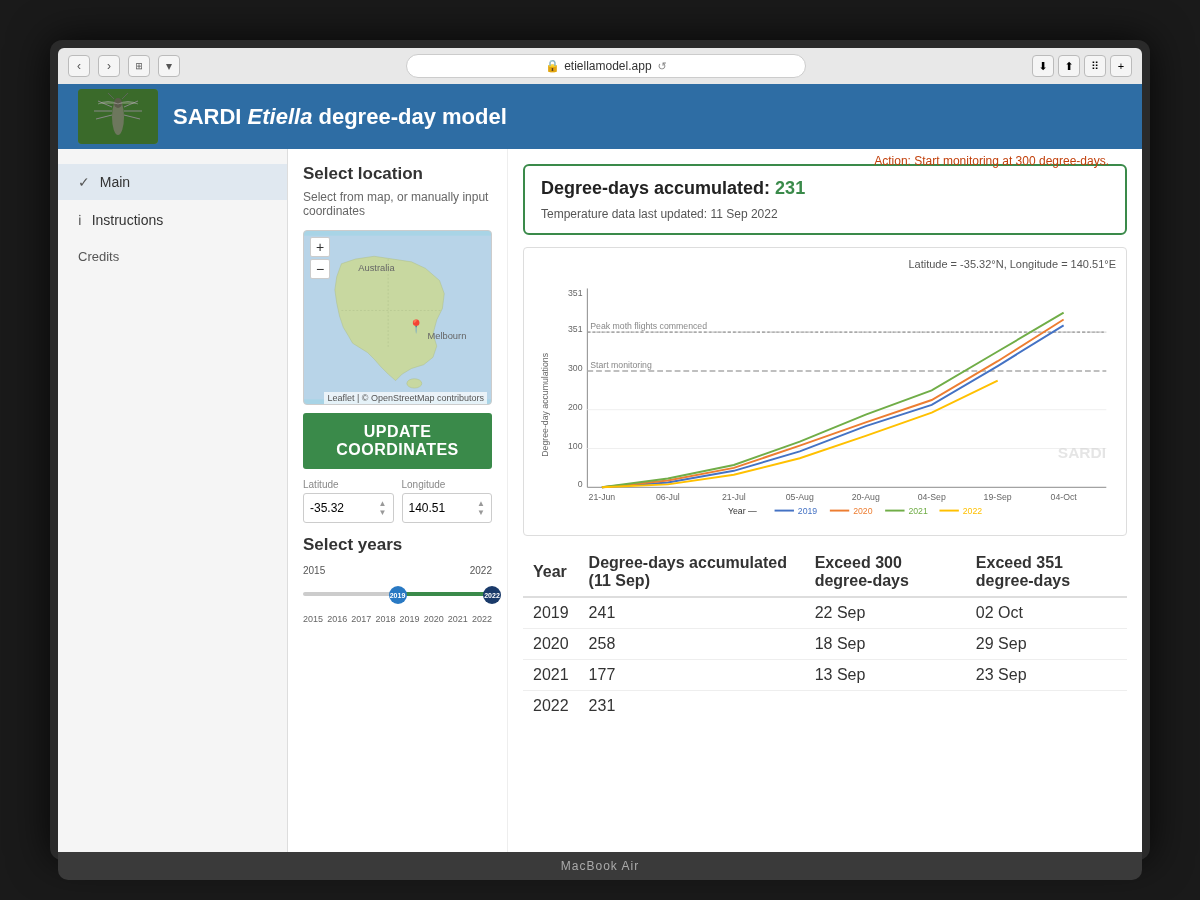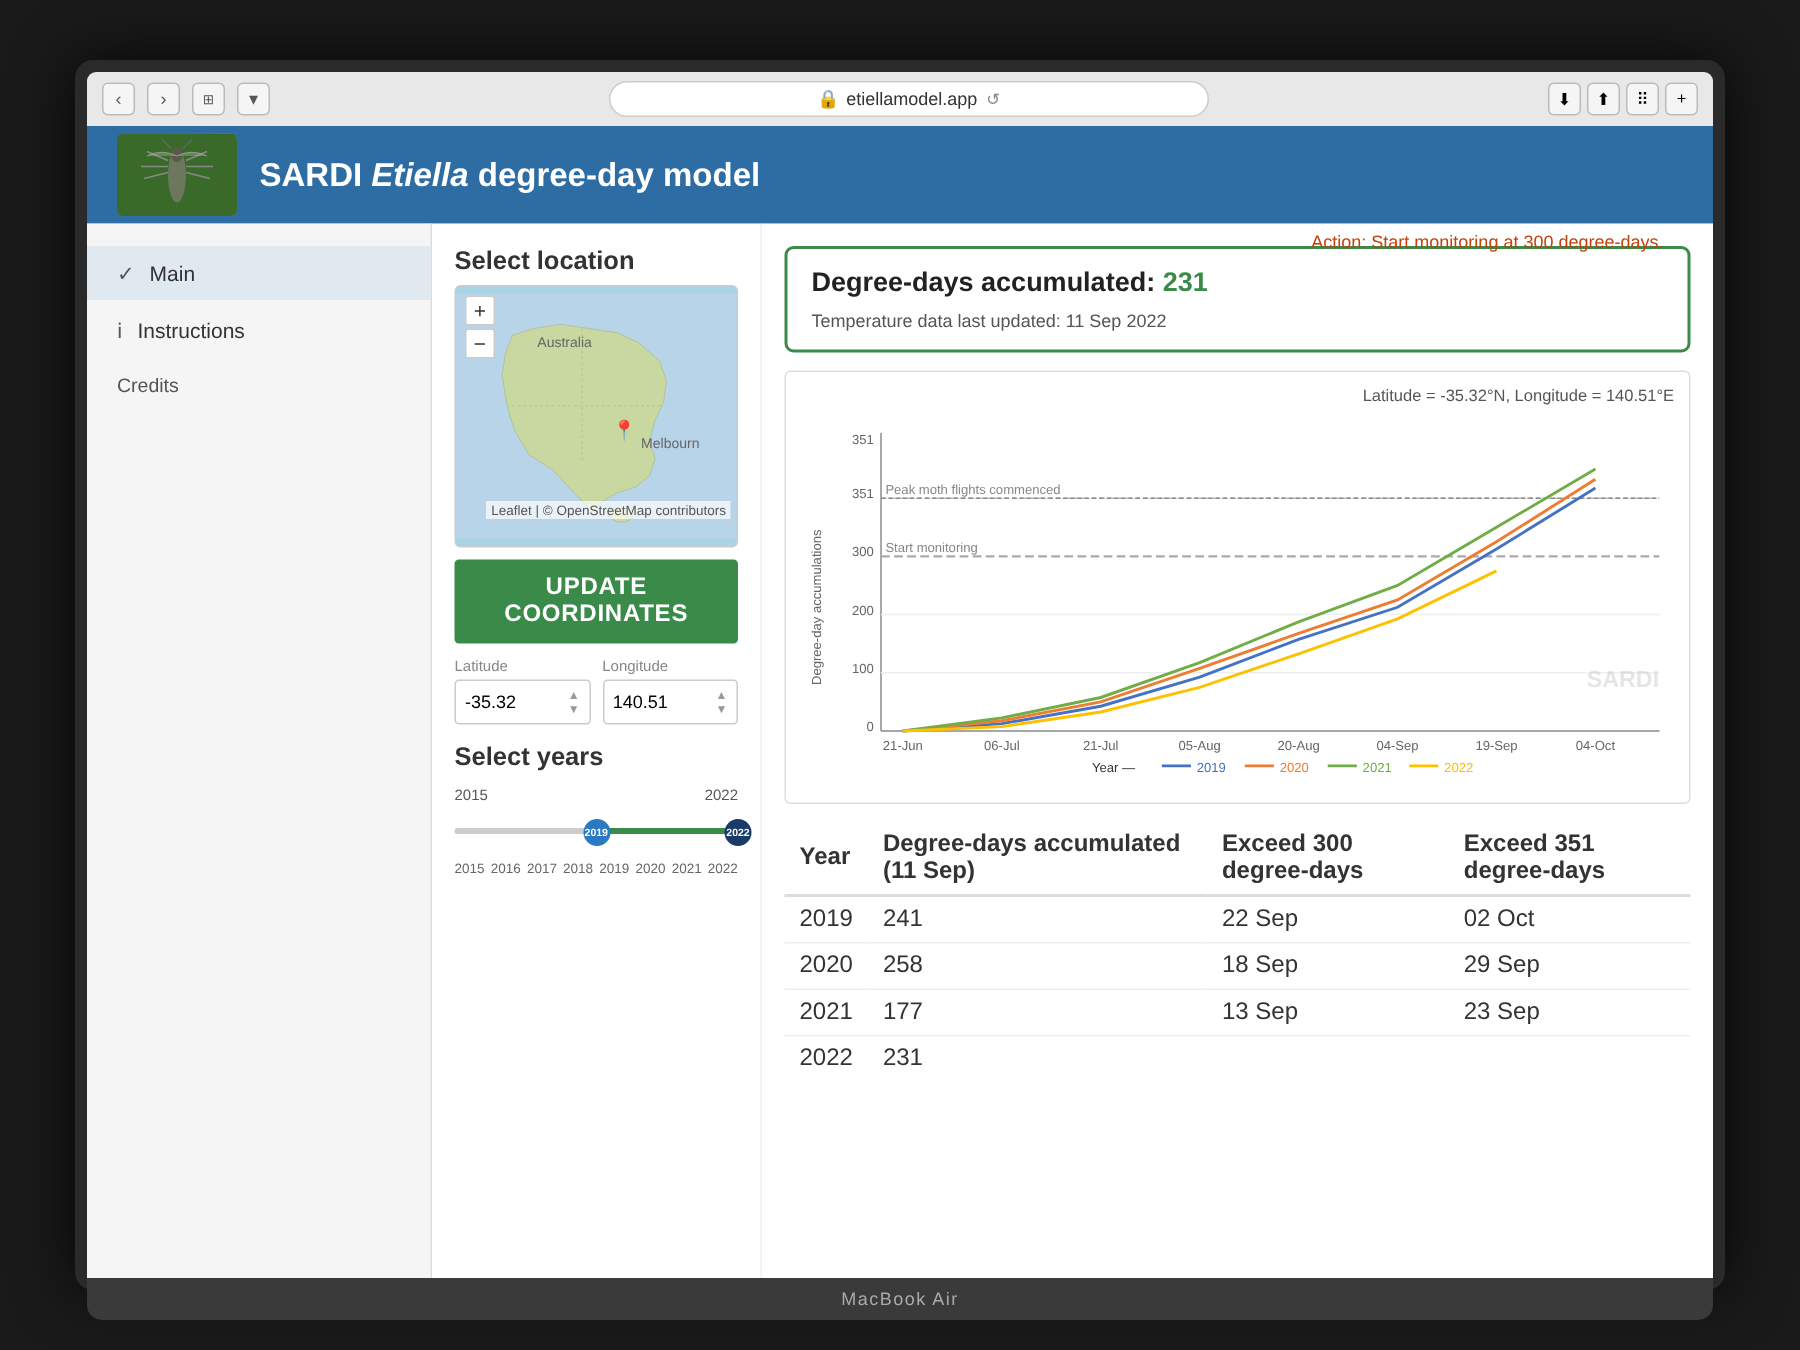--- a/index.html
+++ b/index.html
@@ -181,21 +181,21 @@
     }
     .map-zoom-plus { top: 6px; }
     .map-zoom-minus { top: 28px; }
     .map-australia {
       position: absolute;
       width: 100%;
       height: 100%;
     }
     .map-attribution {
       position: absolute;
-      bottom: 18px;
+      bottom: 0;
       right: 4px;
       font-size: 9px;
       color: #555;
       background: rgba(255,255,255,0.7);
       padding: 1px 3px;
     }
     .update-btn {
       width: 100%;
       background: #3a8a4a;
       color: white;
@@ -458,20 +458,21 @@
         <div class="sidebar-credits">
           <span>Credits</span>
         </div>
       </div>
 
       <div class="main-content">
         <div class="content-area">
 
           <div class="left-panel">
             <div class="section-title">Select location</div>
+            <div class="section-subtitle">Select from map, or manually input coordinates</div>
 
             
             <div class="map-container">
               <div class="map-zoom-btn map-zoom-plus">+</div>
               <div class="map-zoom-btn map-zoom-minus">−</div>
 
               <svg class="map-australia" viewBox="0 0 200 175">
                 <rect width="200" height="175" fill="#b8d4e8"></rect>
 
                 <path class="map-land" d="M 40 30 L 55 25 L 75 22 L 95 25 L 115 28 L 130 35 L 145 48 L 150 62 L 148 78 L 142 90 L 138 105 L 142 118 L 138 130 L 128 138 L 115 142 L 105 148 L 98 155 L 90 148 L 82 140 L 75 132 L 68 125 L 60 120 L 52 115 L 48 108 L 42 98 L 38 86 L 35 72 L 33 58 L 35 44 Z"></path>

